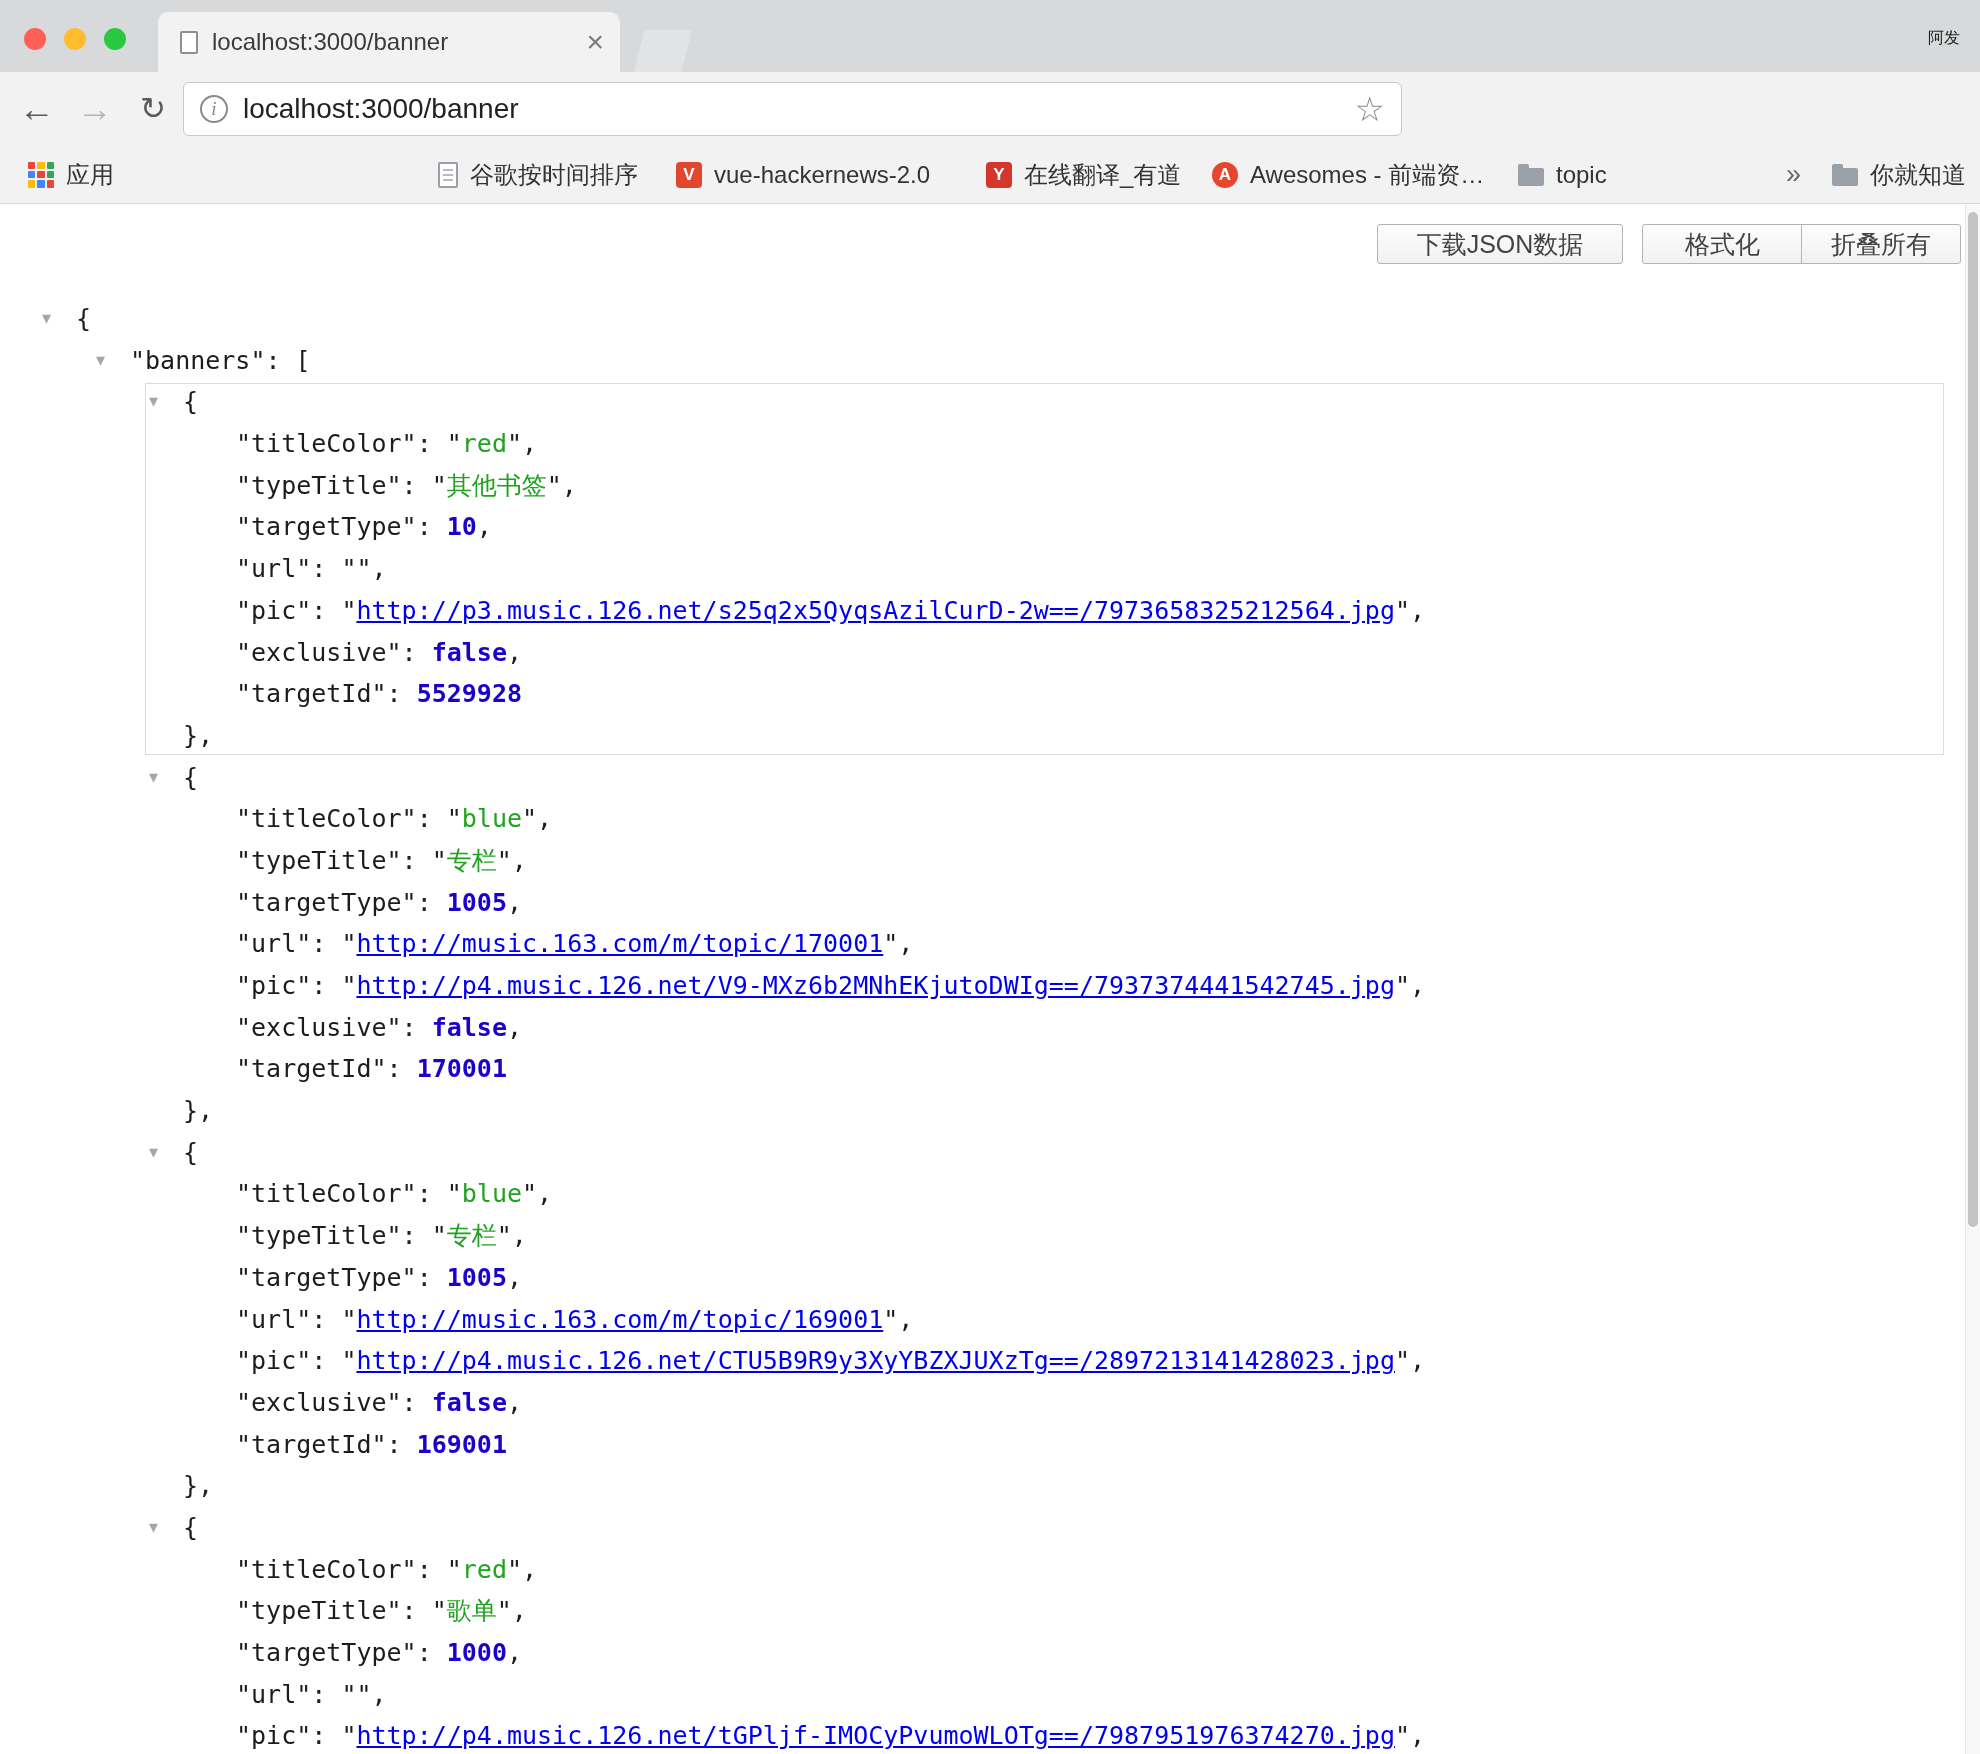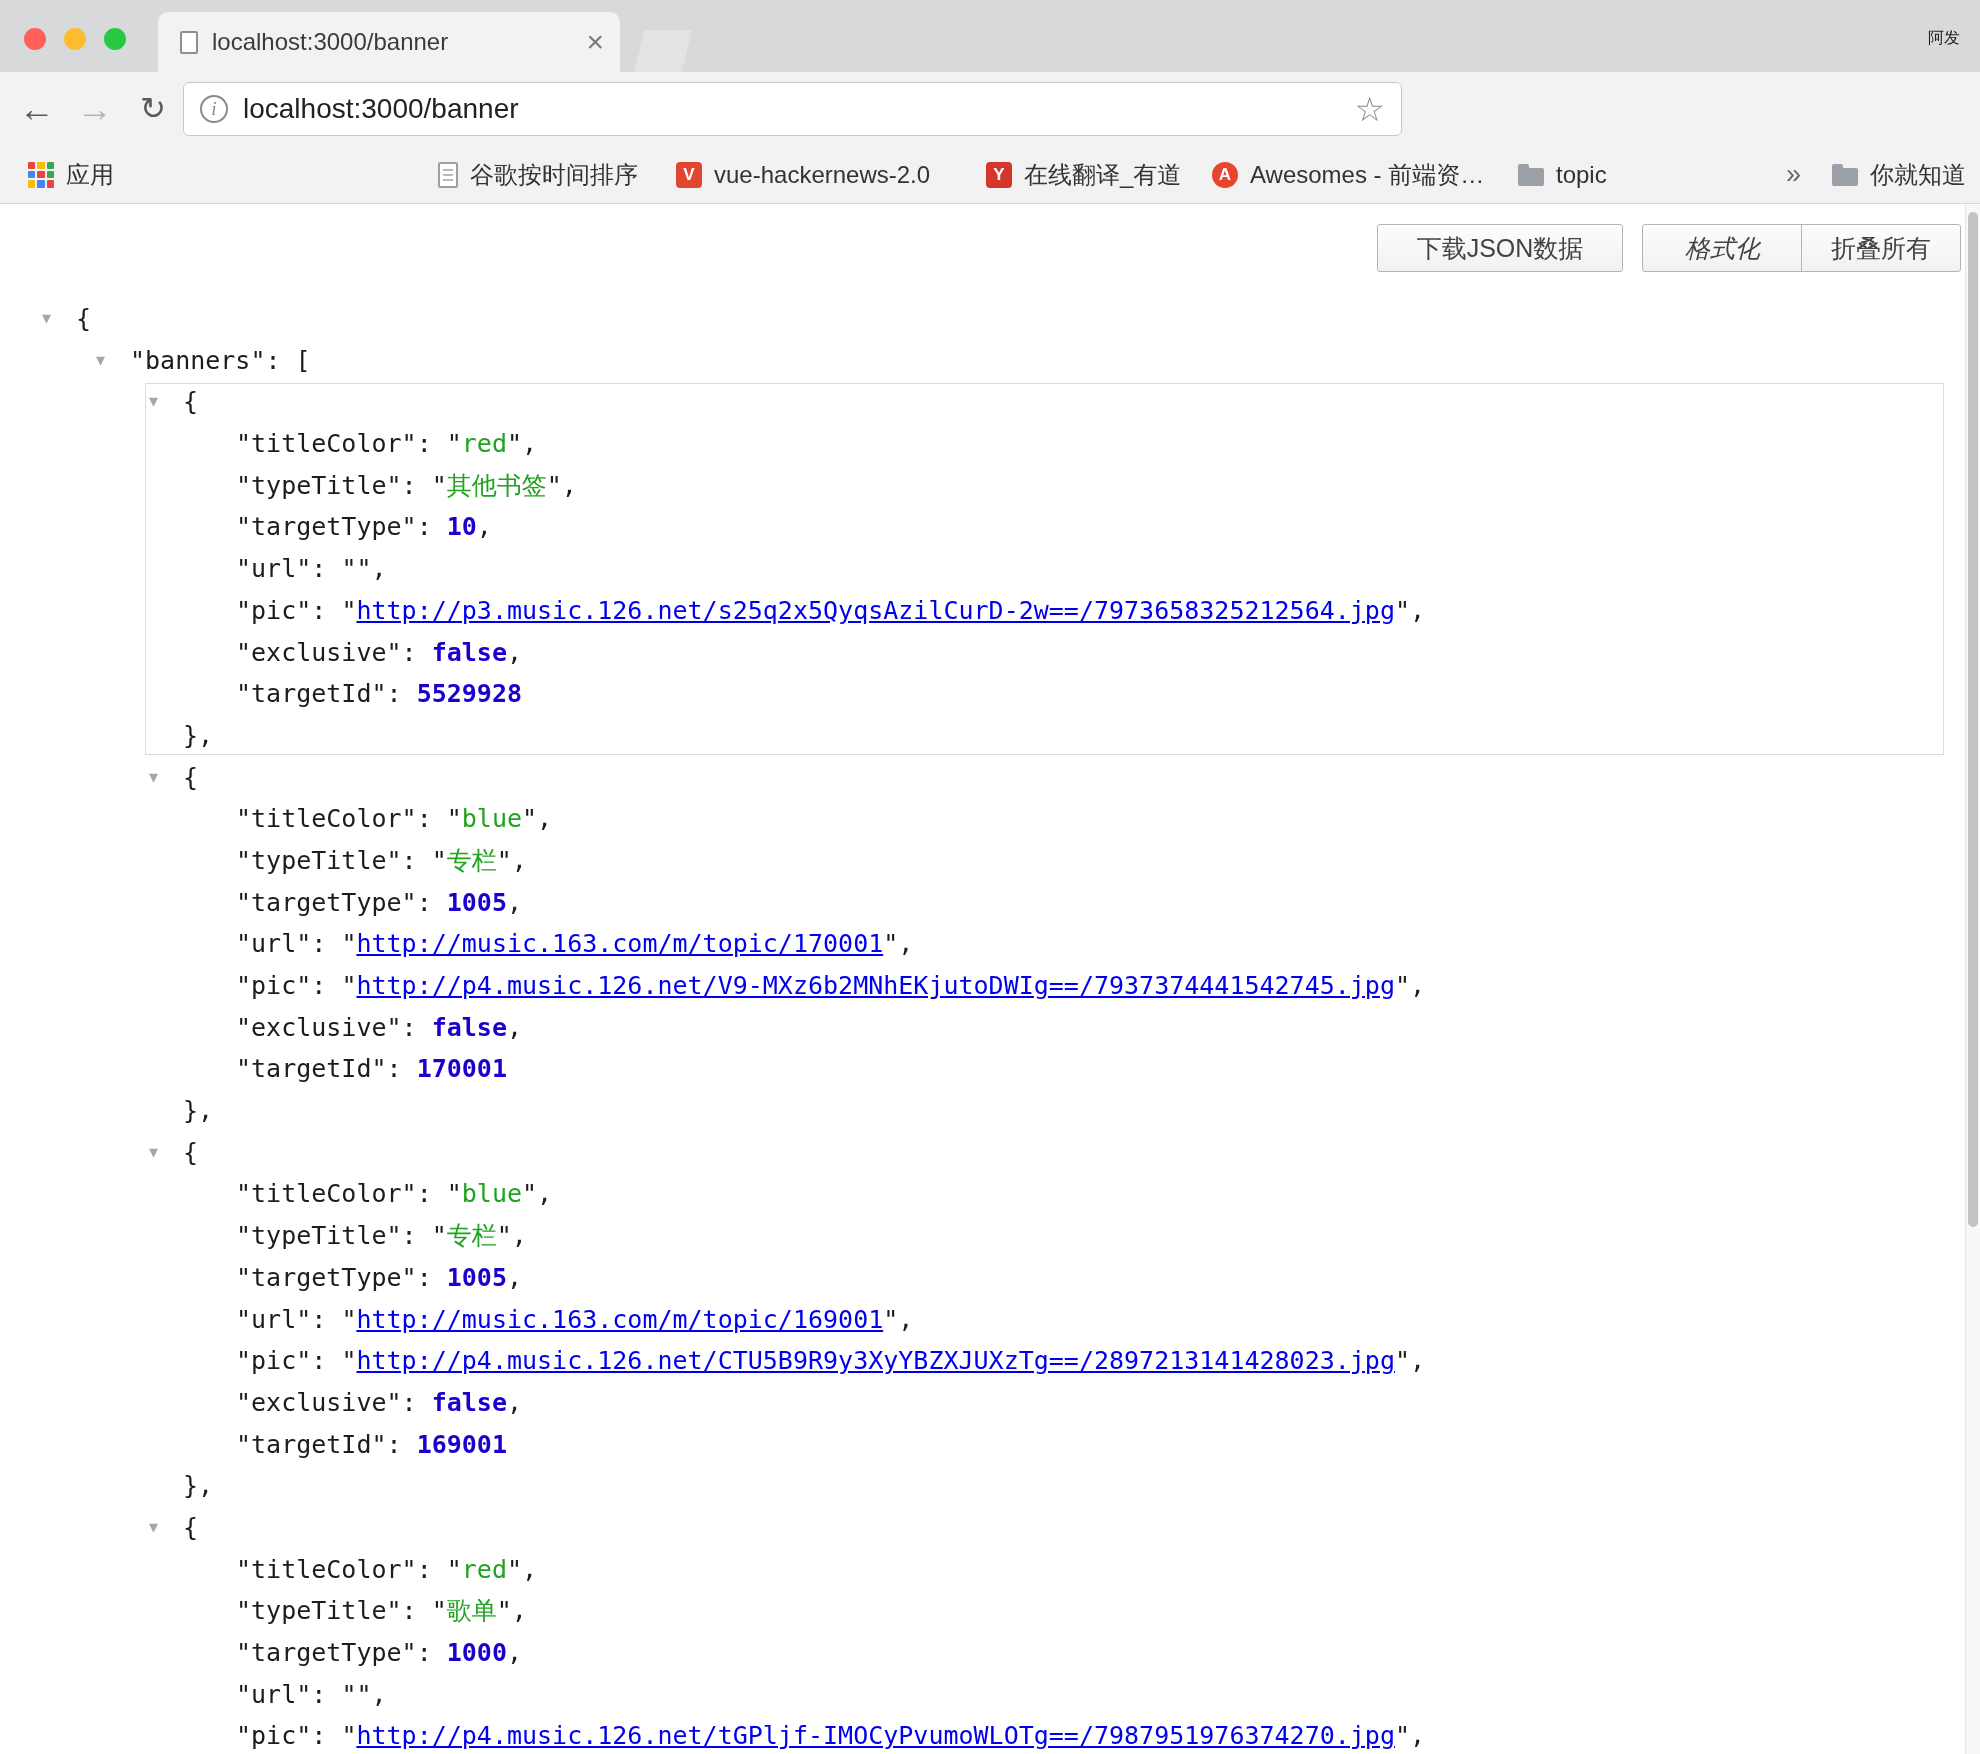--- a/index.html
+++ b/index.html
@@ -94,24 +94,24 @@
               display: flex; align-items: center; justify-content: center; }
   .vue-bg { background: #e0472e; } .yd-bg { background: #d4362c; }
   .badge-circle { width: 26px; height: 26px; border-radius: 50%; background: #e8452e; color: #fff; font-size: 17px;
                   font-weight: bold; display: flex; align-items: center; justify-content: center; }
   .folder-icon { position: relative; width: 26px; height: 18px; background: #9aa0a6; border-radius: 2px; margin-top: 4px; }
   .folder-icon::before { content: ""; position: absolute; left: 0; top: -4px; width: 11px; height: 5px;
                          background: #9aa0a6; border-radius: 2px 2px 0 0; }
 
   
   .content { position: absolute; left: 0; top: 204px; width: 1980px; height: 1550px; background: #fff; }
-  .btn { position: absolute; top: 20px; height: 48px; border: 1px solid #b4b4b4; background: linear-gradient(#fdfdfd, #f1f1f2);
+  .btn { position: absolute; top: 20px; height: 40px; border: 1px solid #b4b4b4; background: linear-gradient(#fdfdfd, #f1f1f2);
          border-radius: 3px; font-size: 25px; color: #434343; display: flex; align-items: center; justify-content: center; }
   .btn-download { left: 1377px; width: 246px; }
-  .btn-format   { left: 1642px; width: 161px; border-radius: 3px 0 0 3px; font-style: italic; }
+  .btn-format   { left: 1642px; width: 161px; border-radius: 3px 0 0 3px; }
   .btn-collapse { left: 1802px; width: 160px; border-radius: 0 3px 3px 0; margin-left: -1px; }
 
   .scrollbar { position: absolute; right: 0; top: 0; width: 15px; height: 1550px; background: #f8f8f8; border-left: 1px solid #e6e6e6; }
   .scroll-thumb { position: absolute; right: 2px; top: 8px; width: 10px; height: 1015px; background: #c3c3c3; border-radius: 6px; }
 
   
   .jtree { position: absolute; left: 0; top: 94px; width: 1960px; font-family: "DejaVu Sans Mono", monospace;
            font-size: 25px; color: #1c1c1c; }
   .jline { position: relative; height: 41.7px; line-height: 41.7px; white-space: pre; }
   .tri { position: absolute; top: 0; font-size: 15px; color: #a6a6a6; }

